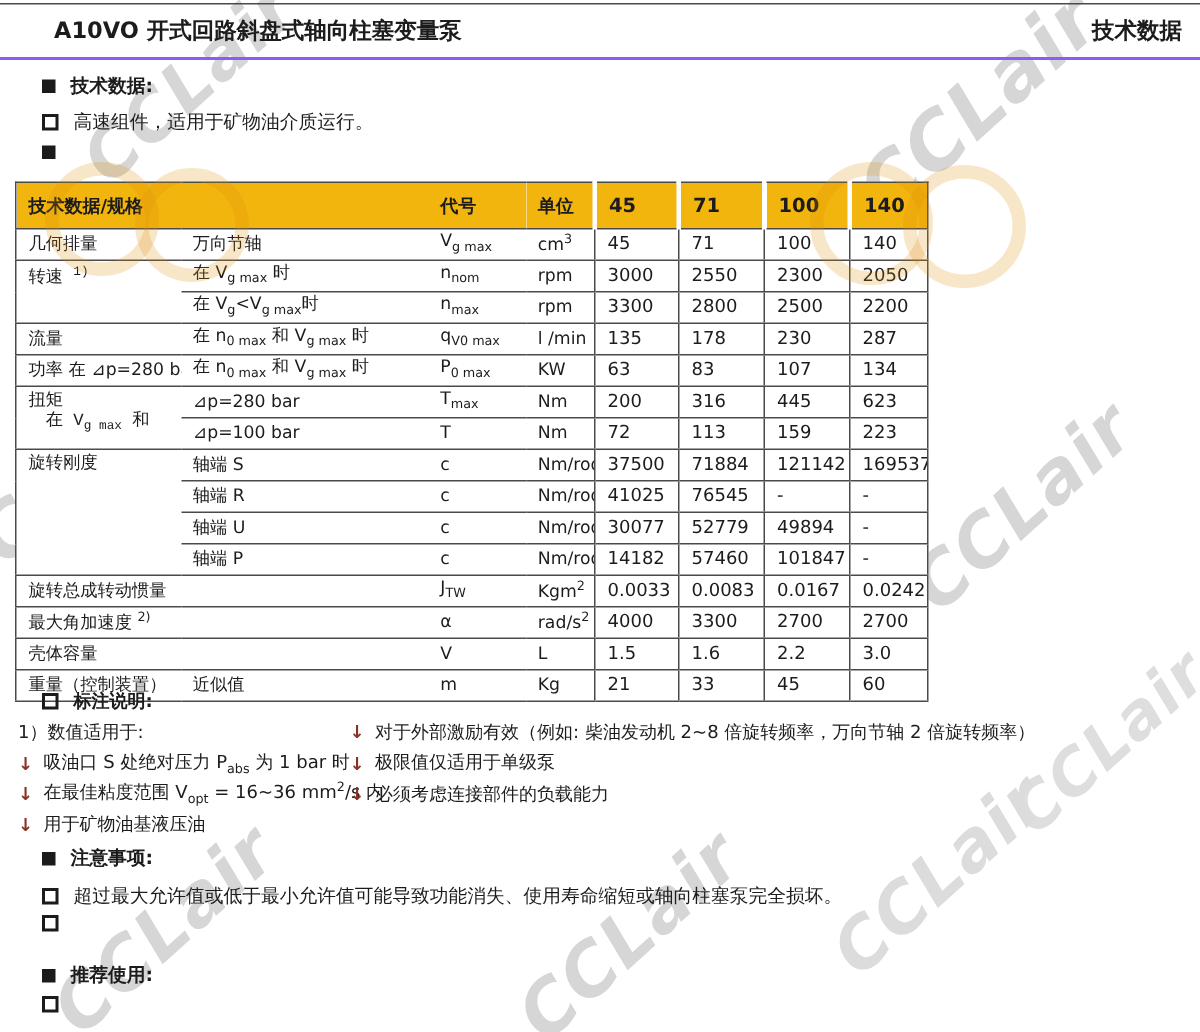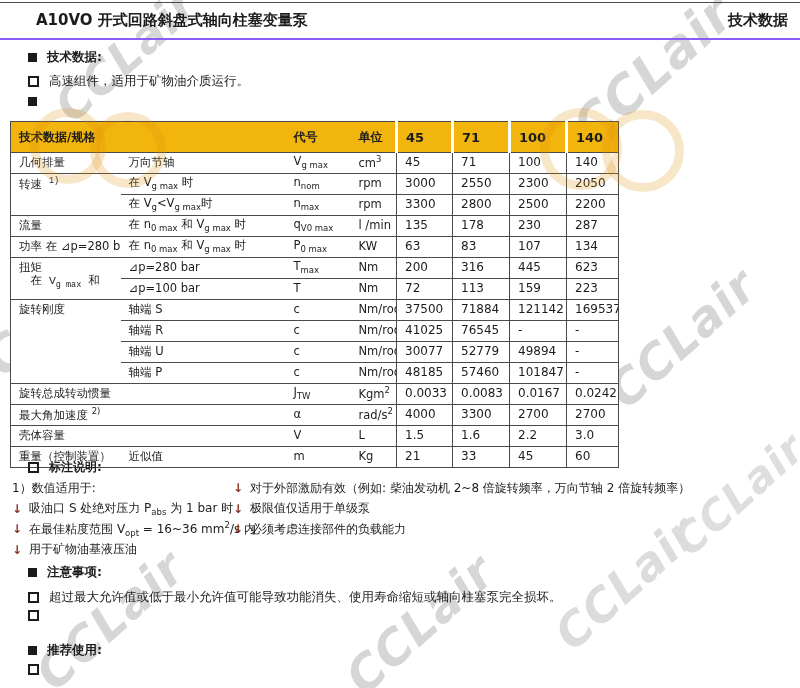--- a/index.html
+++ b/index.html
@@ -231,21 +231,21 @@
         <td>Nm/rod</td>
         <td class="val">30077</td>
         <td class="val">52779</td>
         <td class="val">49894</td>
         <td class="val">-</td>
       </tr>
       <tr>
         <td>轴端 P</td>
         <td>c</td>
         <td>Nm/rod</td>
-        <td class="val">48185</td>
+        <td class="val">14182</td>
         <td class="val">57460</td>
         <td class="val">101847</td>
         <td class="val">-</td>
       </tr>
 
       <tr>
         <td colspan="2">旋转总成转动惯量</td>
         <td>J<sub>TW</sub></td>
         <td>Kgm<sup>2</sup></td>
         <td class="val">0.0033</td>

